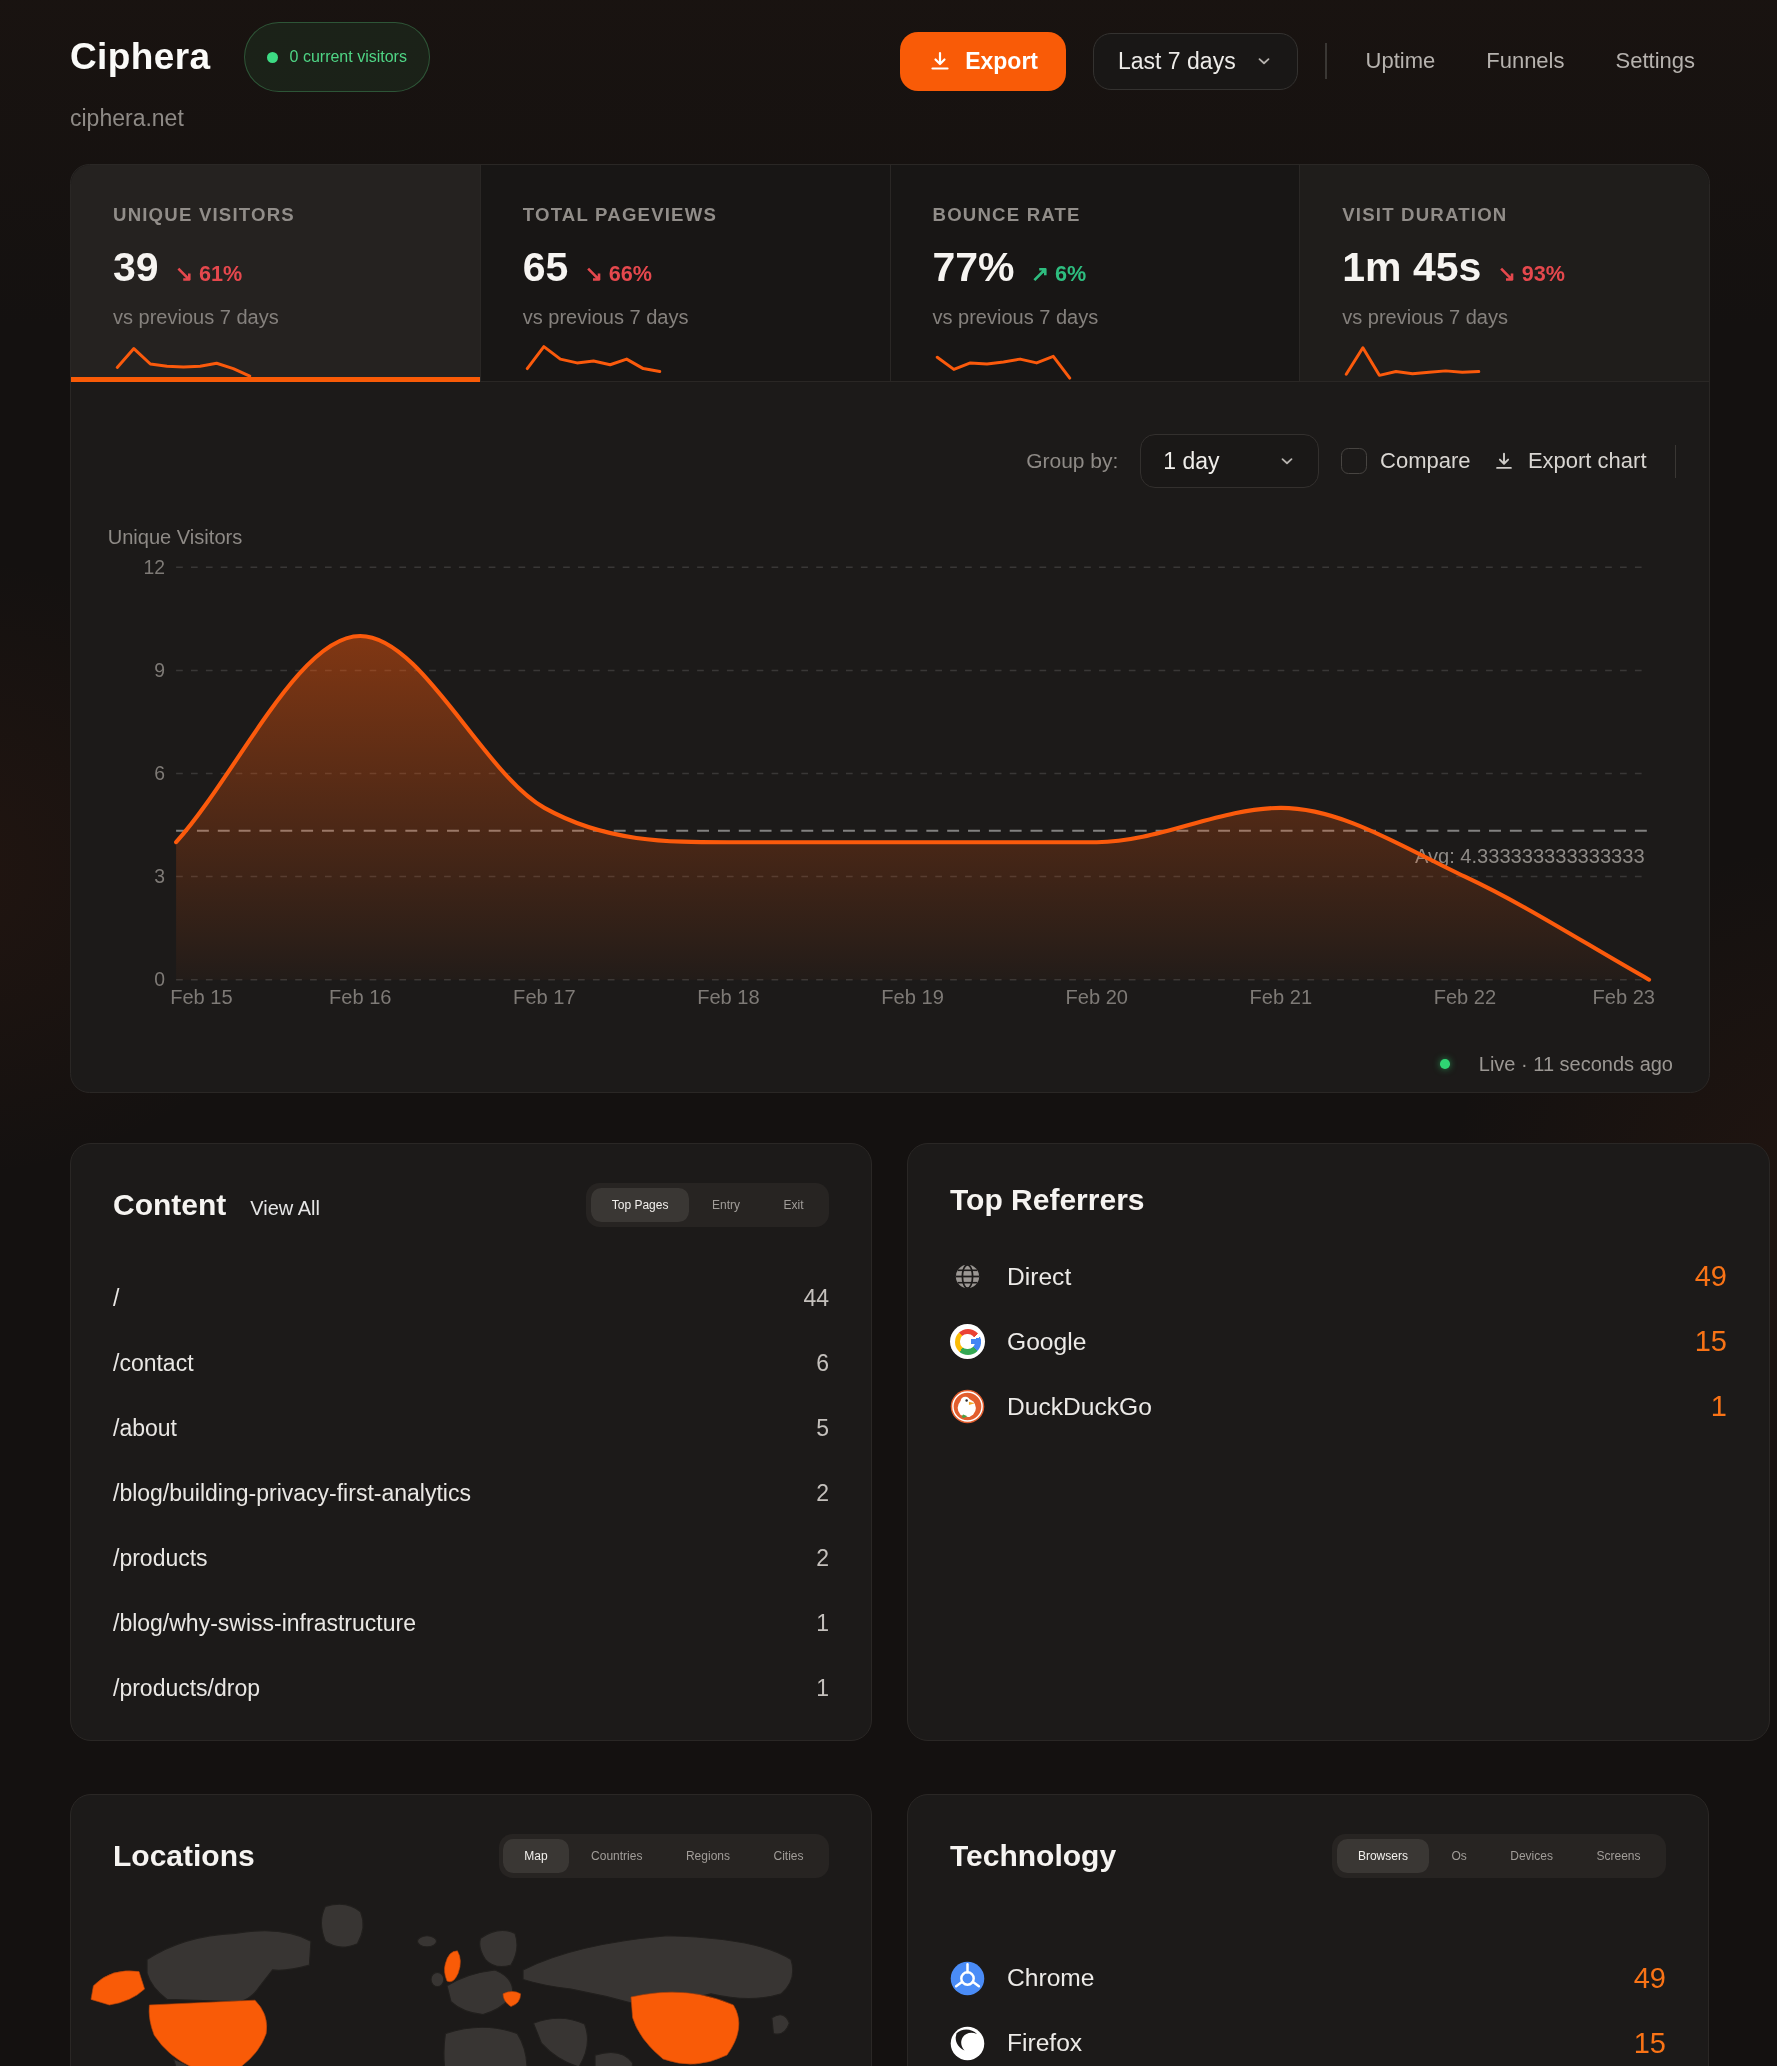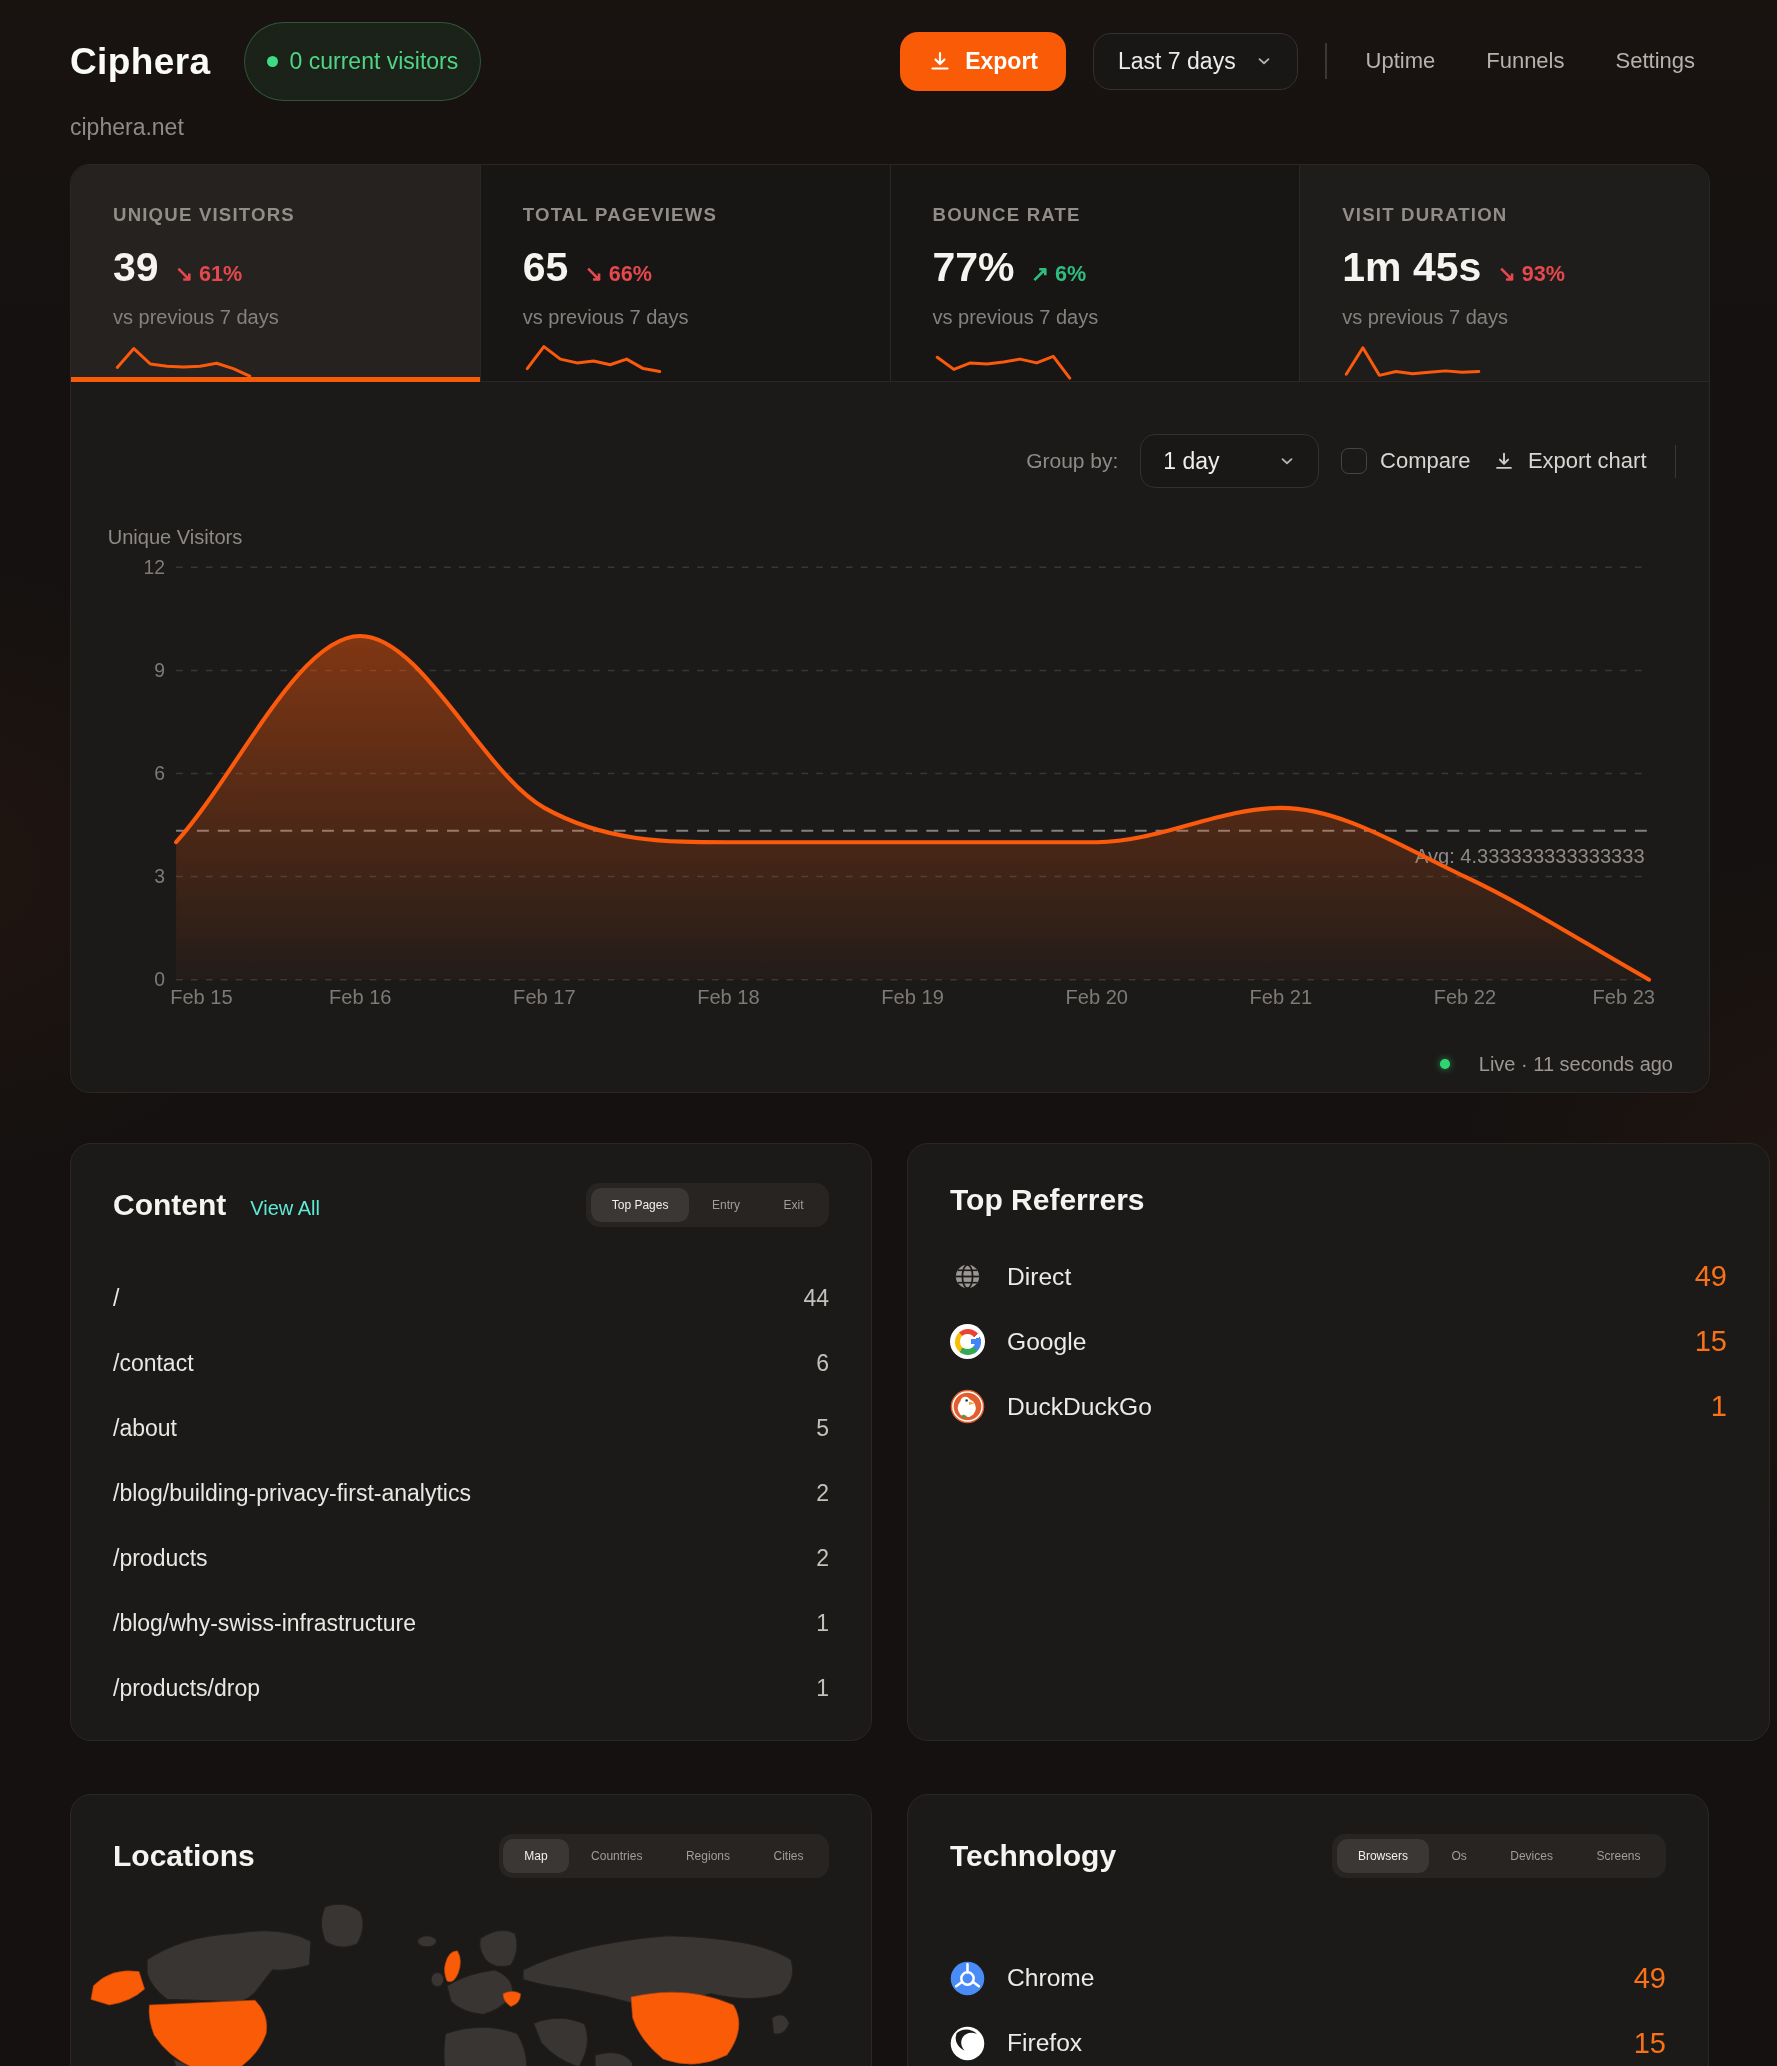--- a/index.html
+++ b/index.html
@@ -18,21 +18,21 @@
       radial-gradient(670px 595px at 104% 58%, rgba(130,50,18,0.12), transparent 60%),
       linear-gradient(180deg, rgba(90,45,22,0.07), transparent 16%);
   }
   svg { font-family:"Liberation Sans", sans-serif; }
 
   
   .header { position:absolute; left:70px; right:70px; top:22px; display:flex; justify-content:space-between; align-items:flex-start; z-index:2; }
   .title-row { display:flex; align-items:center; gap:33px; }
   .app-title { font-size:37px; font-weight:700; color:#fafaf8; letter-spacing:0.4px; }
   .badge { display:flex; align-items:center; gap:12px; padding:25px 22px; border-radius:744px;
-           background:rgba(50,150,80,0.12); border:1.1px solid rgba(84,182,114,0.35); color:#4fd585; font-size:23px; }
+           background:rgba(50,150,80,0.12); border:1.1px solid rgba(84,182,114,0.35); color:#4fd585; font-size:16px; }
   .badge-dot { width:11px; height:11px; border-radius:50%; background:#3ddc84; }
   .domain { margin-top:13.4px; color:#8e8a86; font-size:23px; }
   .header-right { display:flex; align-items:center; gap:27px; margin-top:10.4px; }
   .export-btn { display:flex; align-items:center; gap:13.4px; background:#f95b07; color:#fff;
                 font-size:23px; font-weight:600; padding:15.6px 28px; border-radius:18px; border:none; cursor:pointer; }
   .date-dd { display:flex; align-items:center; gap:19.4px; background:#191716; border:1.5px solid #343230;
              border-radius:18px; padding:14px 24px; font-size:23px; color:#edebe8; cursor:pointer; }
   .v-divider { width:1.5px; height:36px; background:#3a3734; }
   .nav-link { font-size:22px; color:#b6b2ae; padding:0 12px; cursor:pointer; }
 
@@ -71,21 +71,21 @@
   
   .card { position:absolute; background:#1c1a19; border:0.7px solid #2a2725; border-radius:21px; padding:39px 42px; z-index:1; }
   .content-card   { left:70px;   top:1143px; width:802px; height:598px; }
   .referrers-card { left:907px; top:1143px; width:863px; height:598px; }
   .locations-card { left:70px;   top:1794px; width:802px; height:421px; overflow:hidden; }
   .tech-card      { left:907px; top:1794px; width:802px; height:421px; overflow:hidden; }
 
   .card-header { display:flex; align-items:center; justify-content:space-between; }
   .card-title { font-size:30px; font-weight:700; color:#f6f4f1; }
   .title-group { display:flex; align-items:baseline; gap:24px; }
-  .view-all { font-size:20px; color:#5eead4; cursor:pointer; }
+  .view-all { font-size:20px; color:#e5e5e5; cursor:pointer; }
   .tabs { display:flex; align-items:center; background:#272422; border-radius:13.4px; padding:4.5px; gap:1.5px; }
   .tab { font-size:12px; color:#a19d99; padding:10.4px 21px; border-radius:10.4px; cursor:pointer; white-space:nowrap; }
   .tab.active { background:#3a3734; color:#f2f0ed; }
 
   .rows { margin-top:39px; }
   .row { display:flex; justify-content:space-between; align-items:center; height:65px; }
   .row-path { font-size:23px; color:#e9e7e4; }
   .row-count { font-size:23px; color:#c4c0bc; }
 
   .ref-rows { margin-top:27px; }

